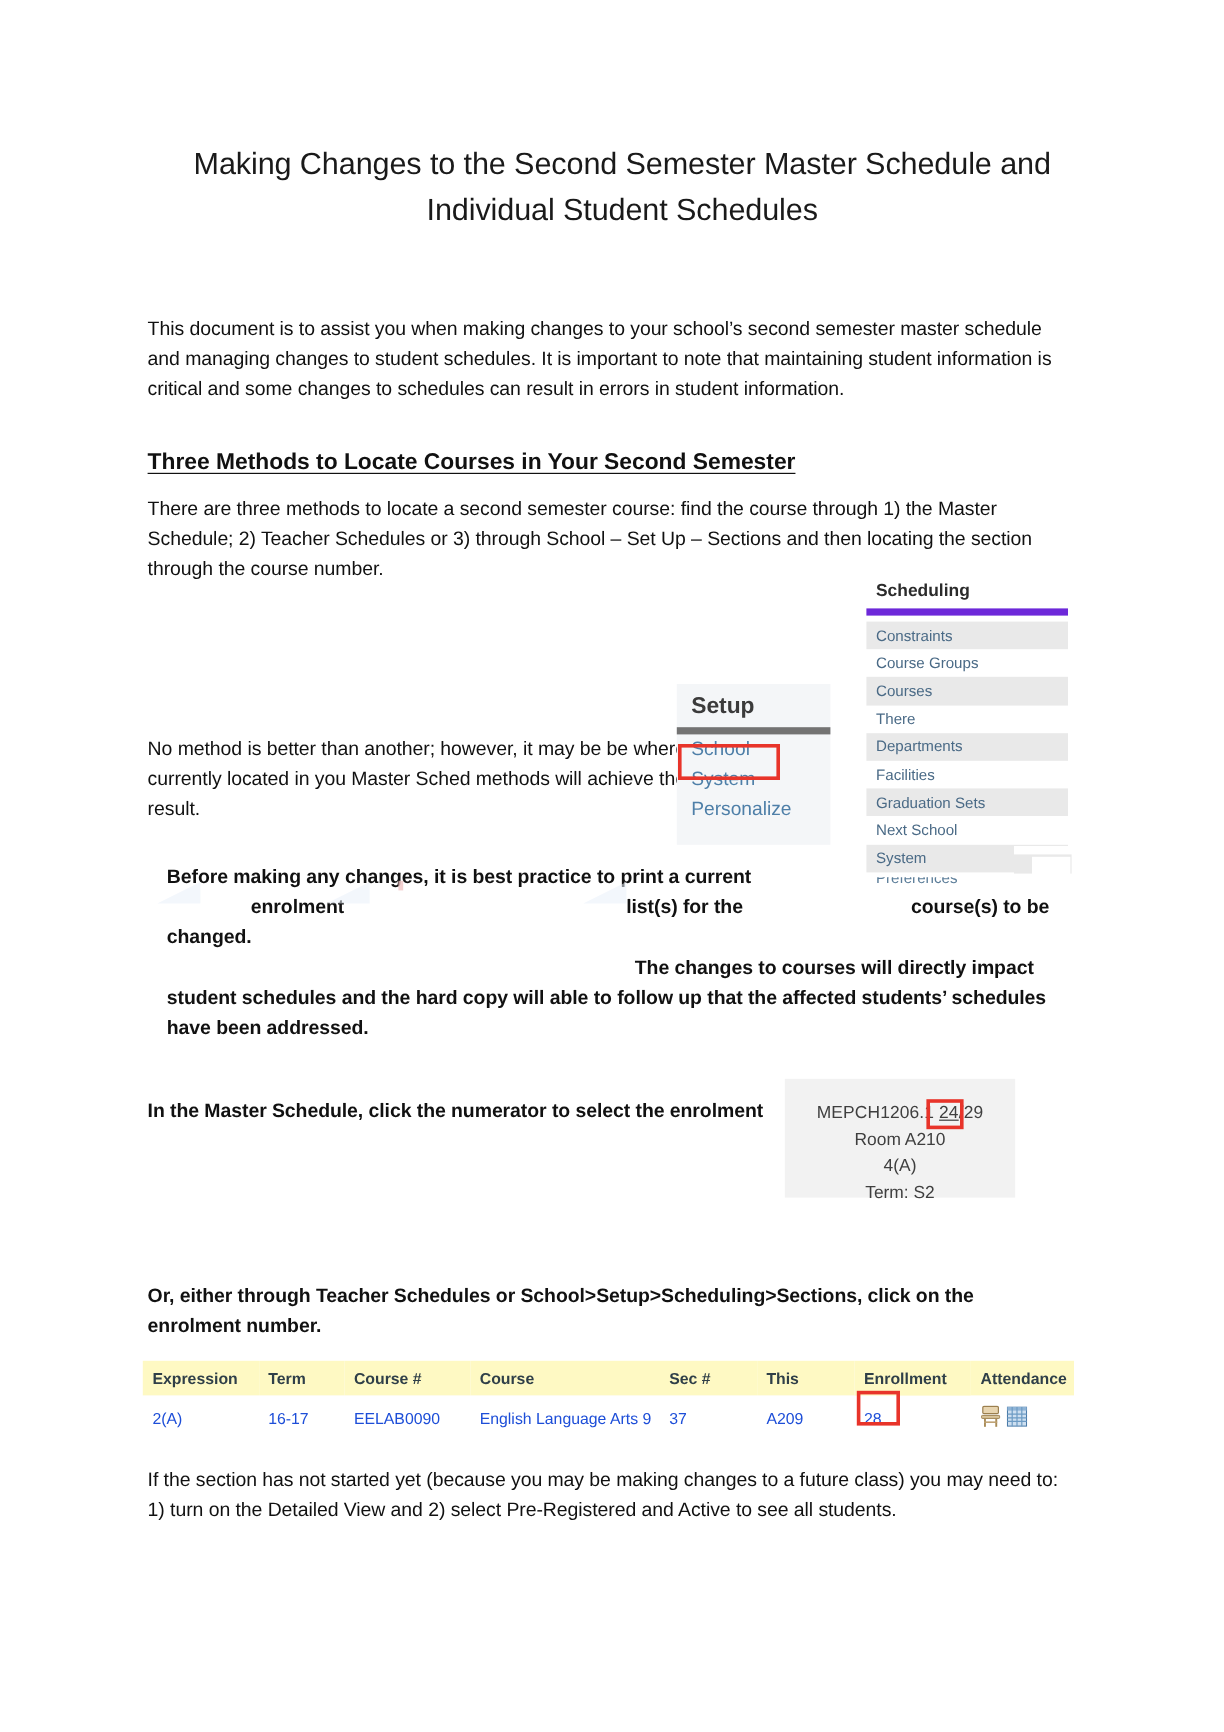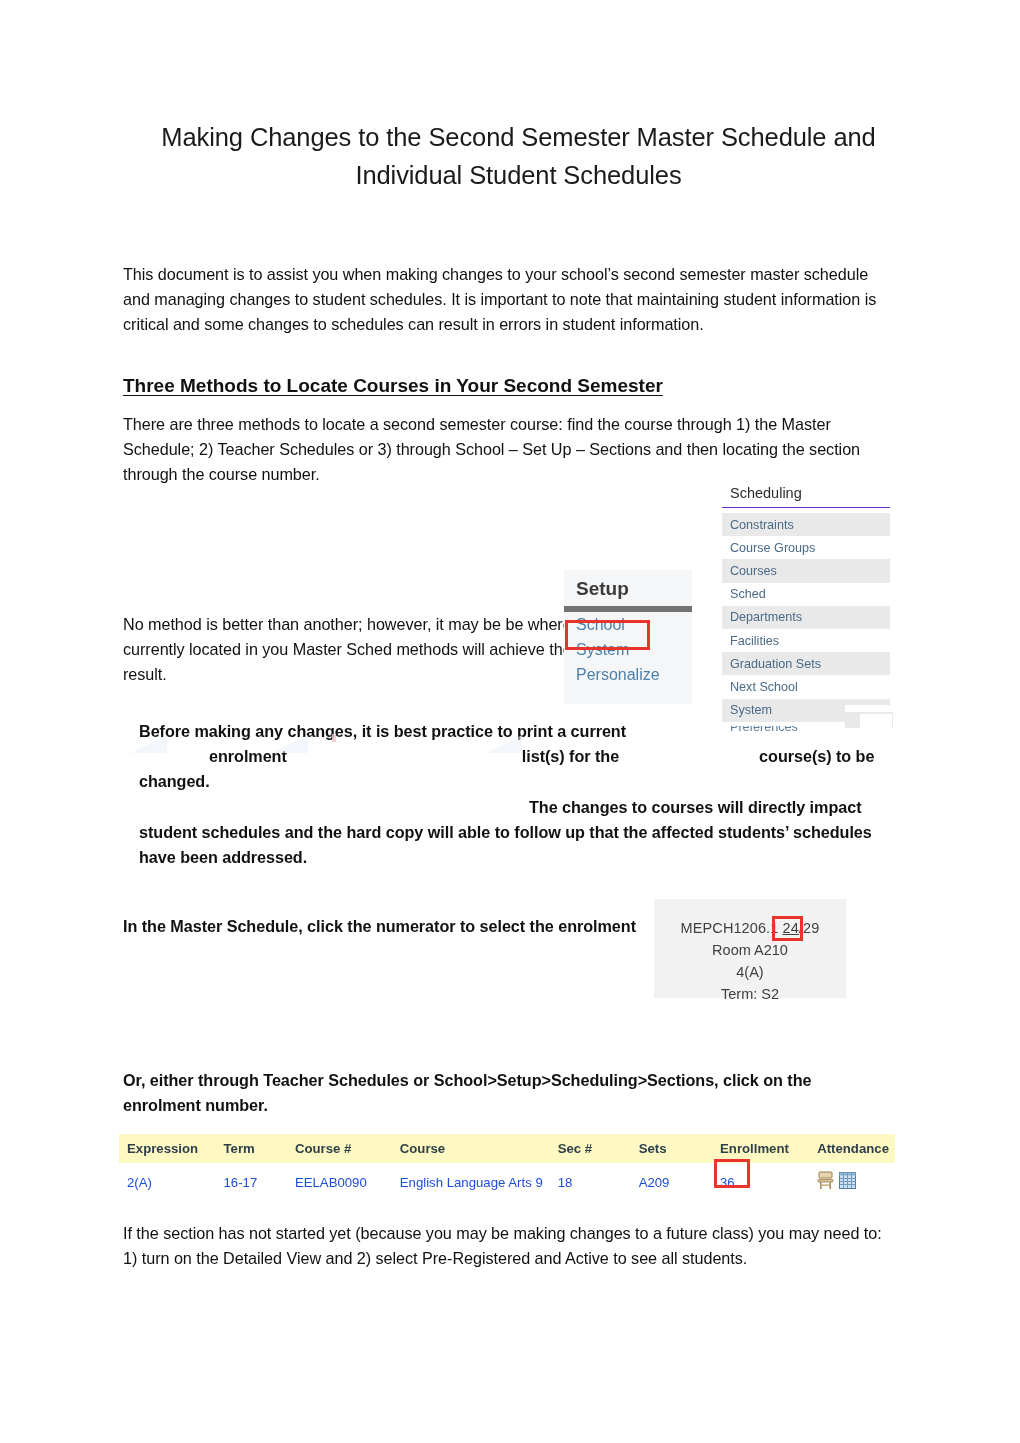--- a/index.html
+++ b/index.html
@@ -108,24 +108,24 @@
   #scheduling-panel {
     position: absolute;
     left: 722px;
     top: 485px;
     width: 168px;
     background: #ffffff;
   }
   .sched-title {
     font-family: "Liberation Sans", sans-serif;
     font-size: 14.5px;
-    font-weight: 400;
+    font-weight: 700;
     color: #2b2b2b;
     padding: 0 0 6px 8px;
-    border-bottom: 1px solid #6d28d9;
+    border-bottom: 6px solid #6d28d9;
     margin-bottom: 5px;
   }
   .sched-item {
     font-size: 12.6px;
     line-height: 16px;
     color: #4a6a86;
     padding: 3.6px 0 3.6px 8px;
     background: transparent;
   }
   .sched-item.alt {
@@ -276,21 +276,21 @@
 
   <p class="heading-ul tb" id="methods-heading">Three Methods to Locate Courses in Your Second Semester</p>
 
   <p class="para tb" id="methods-paragraph">There are three methods to locate a second semester course: find the course through 1) the Master Schedule; 2) Teacher Schedules or 3) through School – Set Up – Sections and then locating the section through the course number.</p>
 
   <div id="scheduling-panel">
     <div class="sched-title">Scheduling</div>
     <div class="sched-item alt">Constraints</div>
     <div class="sched-item">Course Groups</div>
     <div class="sched-item alt">Courses</div>
-    <div class="sched-item">Sched</div>
+    <div class="sched-item">There</div>
     <div class="sched-item alt">Departments</div>
     <div class="sched-item">Facilities</div>
     <div class="sched-item alt">Graduation Sets</div>
     <div class="sched-item">Next School</div>
     <div class="sched-item alt">System</div>
     <div class="sched-item clipped">
       <span>Preferences</span>
     </div>
   </div>
 
@@ -340,34 +340,34 @@
   <p class="para bold tb" id="teacher-schedules-instruction">Or, either through Teacher Schedules or School&gt;Setup&gt;Scheduling&gt;Sections, click on the enrolment number.</p>
 
   <table id="sections-table">
     <thead>
       <tr>
         <th style="width:88px;">Expression</th>
         <th style="width:70px;">Term</th>
         <th style="width:100px;">Course #</th>
         <th style="width:185px;">Course</th>
         <th style="width:88px;">Sec #</th>
-        <th style="width:85px;">Sets</th>
+        <th style="width:85px;">This</th>
         <th style="width:90px;">Enrollment</th>
         <th style="width:70px;">Attendance</th>
       </tr>
     </thead>
     <tbody>
       <tr>
         <td>2(A)</td>
         <td>16-17</td>
         <td>EELAB0090</td>
         <td>English Language Arts 9</td>
-        <td>18</td>
+        <td>37</td>
         <td>A209</td>
-        <td class="cell-enrollment">36</td>
+        <td class="cell-enrollment">28</td>
         <td>
           <span class="attendance-icons">
             <span class="icon-desk">
               <svg width="17" height="19" viewBox="0 0 17 19">
                 <rect x="2" y="1" width="13" height="6" rx="1" fill="#e8d5b0" stroke="#9b7f4e" stroke-width="1"></rect>
                 <rect x="1" y="8.5" width="15" height="2.5" rx="0.6" fill="#d9c49a" stroke="#9b7f4e" stroke-width="0.8"></rect>
                 <rect x="3" y="11" width="1.6" height="7" fill="#a98c58"></rect>
                 <rect x="12.4" y="11" width="1.6" height="7" fill="#a98c58"></rect>
                 <rect x="3" y="13.5" width="11" height="1.3" fill="#bda070"></rect>
               </svg>

